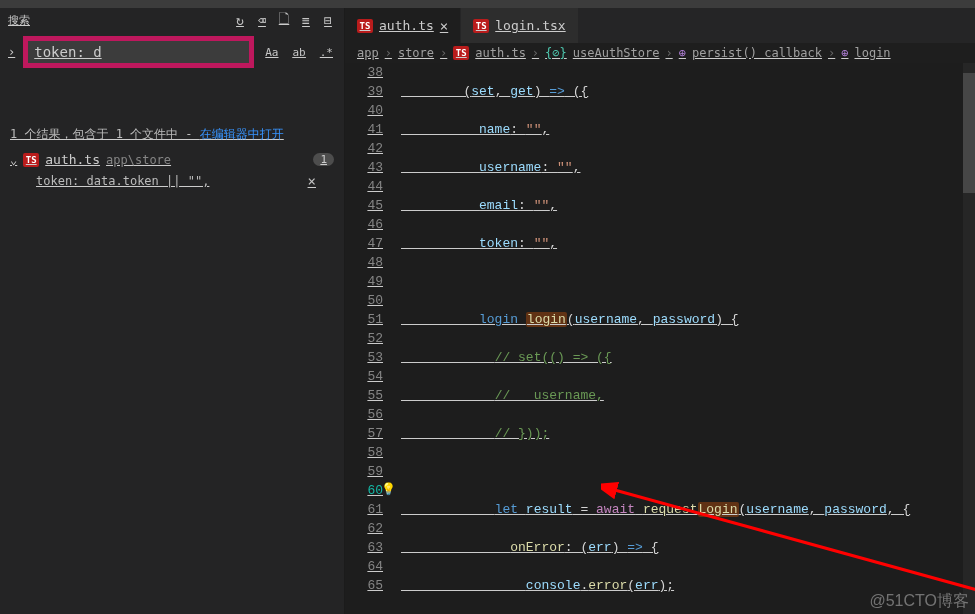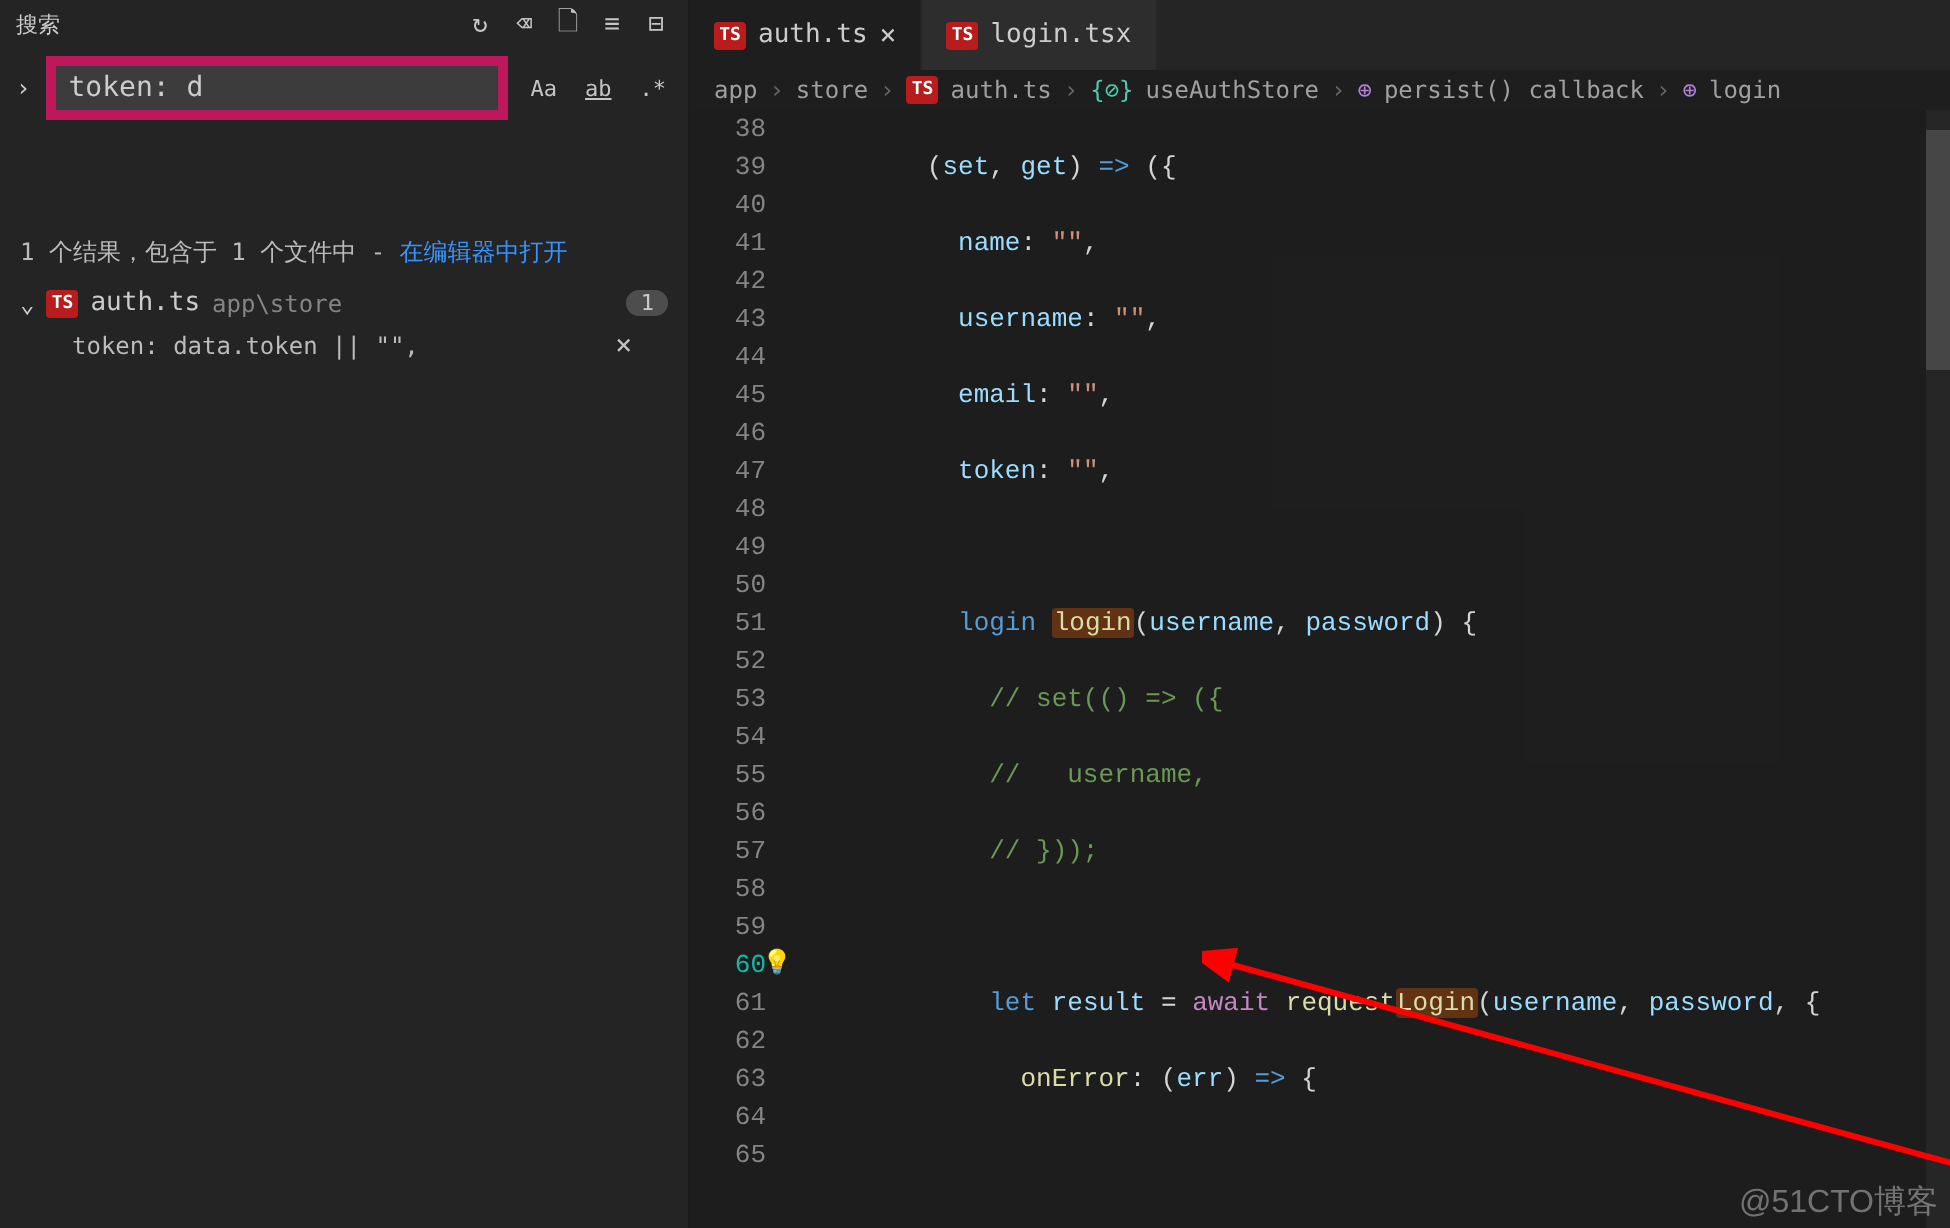--- a/index.html
+++ b/index.html
@@ -1,17 +1,17 @@
 <!DOCTYPE html>
 <html><head>
 <meta charset="utf-8">
 <style>
 * { margin:0; padding:0; box-sizing:border-box; }
 body { font-family:"Segoe UI",Consolas,monospace; background:#1e1e1e; color:#ccc; width:975px; height:614px; overflow:hidden; font-size:13px; position:relative; }
-.app { display:flex; flex-direction:row; height:100%; position:relative; }
+.app { display:flex; flex-direction:column; height:100%; position:relative;text-decoration:underline; }
 
 .menubar { height:8px; background:#3c3c3c; }
 .content { display:flex; flex:1; overflow:hidden; }
 
 
 .sidebar { width:345px; background:rgba(37,37,38,0.9); display:flex; flex-direction:column; border-right:1px solid #1b1b1b; }
 .search-hdr { display:flex; align-items:center; padding:4px 8px; gap:6px; }
 .search-hdr .label { flex:1; font-size:11px; color:#ccc; }
 .tb-icon { width:16px; height:16px; display:inline-flex; align-items:center; justify-content:center; color:#c5c5c5; cursor:pointer; }
 .search-row { display:flex; align-items:center; padding:4px 8px; gap:8px; }
@@ -164,20 +164,21 @@
 <div class="ln">          <span class="var">email</span><span>: </span><span class="str">""</span><span>,</span></div>
 <div class="ln">          <span class="var">token</span><span>: </span><span class="str">""</span><span>,</span></div>
 <div class="ln"></div>
 <div class="ln">          <span class="kw">login</span><span> </span><span class="fn hlw">login</span><span>(</span><span class="var">username</span><span>, </span><span class="var">password</span><span>) {</span></div>
 <div class="ln">            <span class="cmt">// set(() =&gt; ({</span></div>
 <div class="ln">            <span class="cmt">//   username,</span></div>
 <div class="ln">            <span class="cmt">// }));</span></div>
 <div class="ln"></div>
 <div class="ln">            <span class="kw">let</span><span> </span><span class="var">result</span><span> = </span><span class="kw2">await</span><span> </span><span class="fn">request</span><span class="fn hlw">Login</span><span>(</span><span class="var">username</span><span>, </span><span class="var">password</span><span>, {</span></div>
 <div class="ln">              <span class="fn">onError</span><span>: (</span><span class="var">err</span><span>) </span><span class="kw">=&gt;</span><span> {</span></div>
+<div class="ln">                <span class="var">console</span><span>.</span><span class="fn">error</span><span>(</span><span class="var">err</span><span>);</span></div>
 
 
 
 
 
 
 
 
 
 

